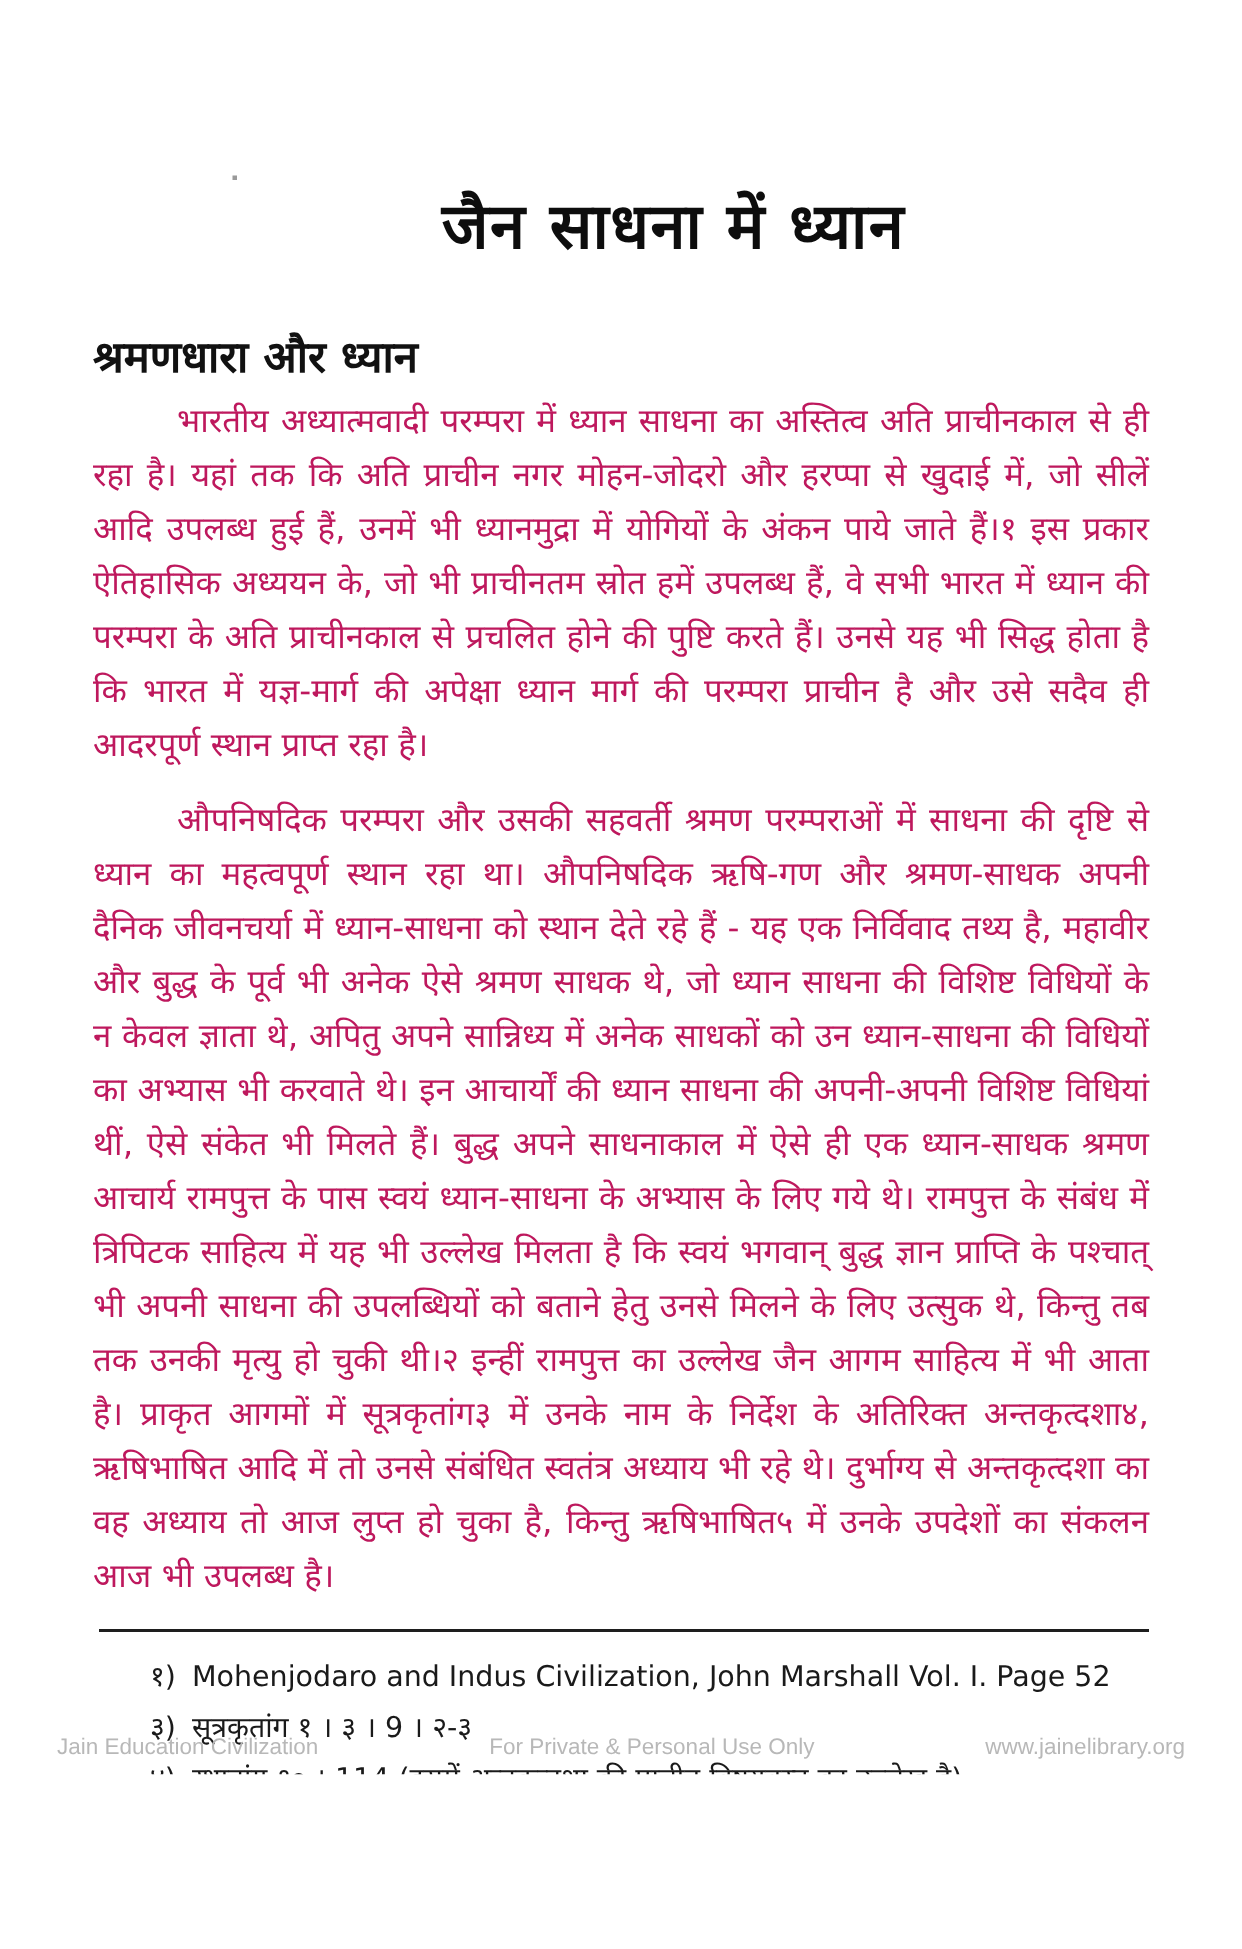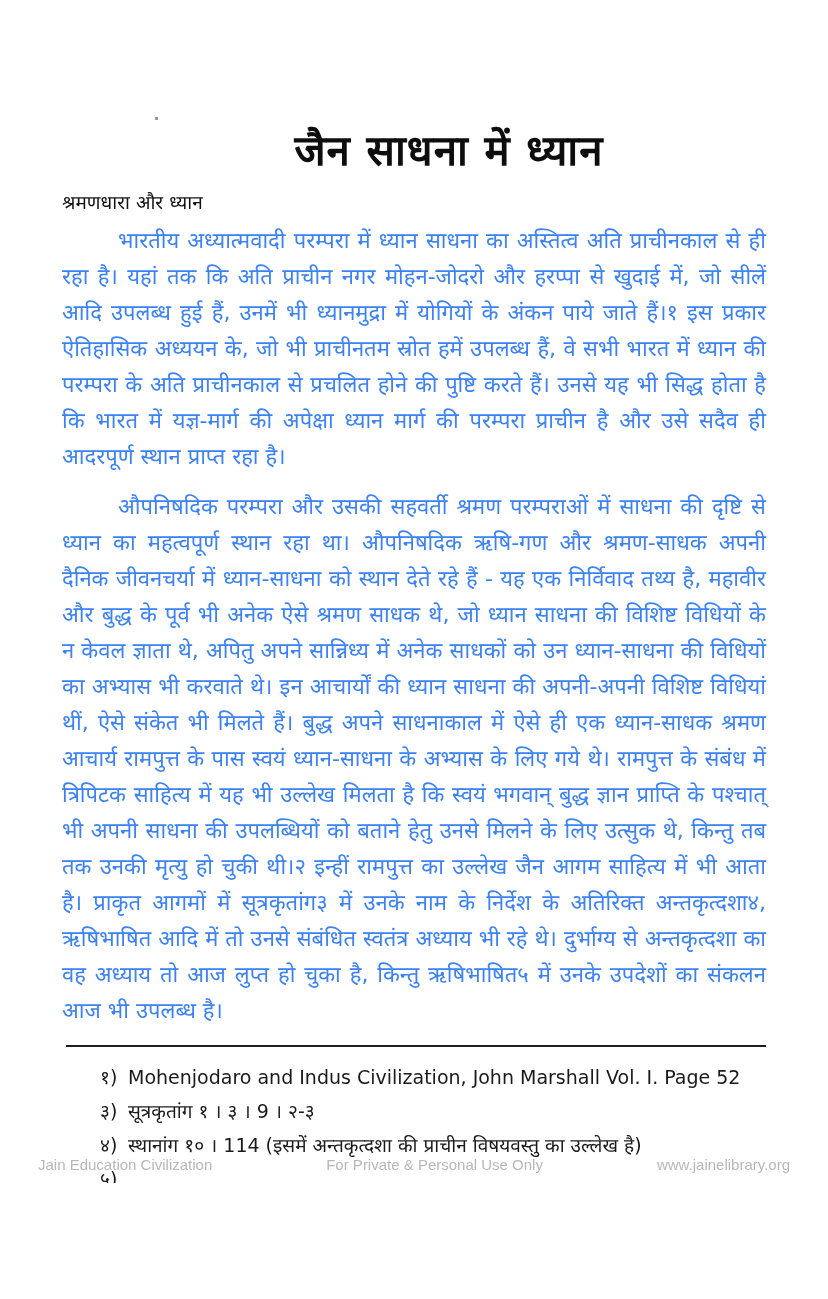--- a/index.html
+++ b/index.html
@@ -28,32 +28,32 @@
   }
   .author {
     margin-top: 16px;
     padding-right: 88px;
     text-align: right;
     font-size: 22px;
     font-weight: bold;
     color: #111111;
   }
   .heading {
-    margin: 12px 62px 0 62px;
-    font-size: 19px;
-    font-weight: normal;
+    margin: 40px 62px 0 62px;
+    font-size: 29px;
+    font-weight: bold;
     color: #111111;
   }
   .para {
     margin: 8px 62px 0 62px;
     font-size: 22px;
     line-height: 36px;
     text-align: justify;
     text-indent: 56px;
-    color: #3b82f6;
+    color: #be185d;
   }
   .para.second {
     margin-top: 14px;
   }
   .fnrule {
     margin: 16px 62px 0 66px;
     height: 0;
     border: none;
     border-top: 2px solid #1e1e1e;
   }

